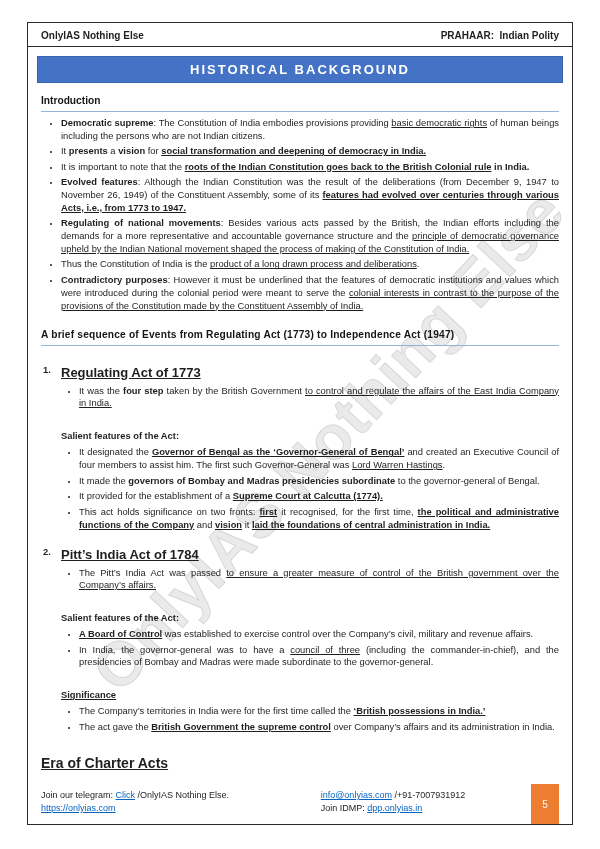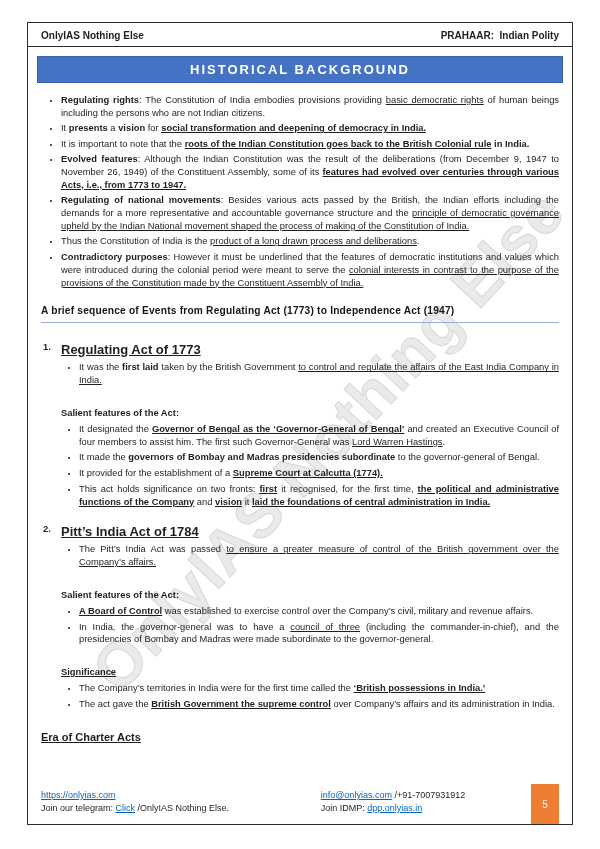--- a/index.html
+++ b/index.html
@@ -62,21 +62,21 @@
   .act{margin-left:20px;position:relative;}
   .act.first{margin-top:18px;}
   .act.second{margin-top:14px;}
   .act-num{position:absolute;left:-18px;top:0;font-weight:bold;}
   .act-title{font-weight:bold;text-decoration:underline;font-size:13px;}
   .act ul.blt{padding-left:18px;margin-top:3px;}
   .sub-h{font-weight:bold;margin-top:20px;}
   .sub-h.sig-u{text-decoration:underline;}
   .sub-h.gap-top{margin-top:15px;}
 
-  .era{margin-top:20px;margin-left:0;font-weight:bold;text-decoration:underline;font-size:11px;}
+  .era{margin-top:20px;margin-left:0;font-weight:bold;text-decoration:underline;font-size:14px;}
 
   .doc-footer{
     position:absolute;left:13px;right:13px;bottom:9px;
     display:flex;font-size:9px;line-height:1.45;z-index:1;
   }
   .doc-footer .col-left{width:54%;}
   .doc-footer a{color:var(--link-blue);text-decoration:underline;cursor:pointer;}
   .page-box{
     position:absolute;right:13px;bottom:0;width:28px;height:40px;
     background:var(--page-box-orange);color:#fdfdfd;
@@ -95,37 +95,38 @@
       <span class="left">OnlyIAS Nothing Else</span>
       <span class="right">PRAHAAR:  Indian Polity</span>
     </div>
 
     <div class="banner">
       <span>HISTORICAL BACKGROUND</span>
     </div>
 
     <div class="content">
 
+      <h2 class="sec intro">Introduction</h2>
       <ul class="blt">
-          <li><span class="b">Regulating rights</span><span>: The Constitution of India embodies provisions providing </span><span class="u">basic democratic rights</span><span> of human beings including the persons who are not Indian citizens.</span></li>
+          <li><span class="b">Democratic supreme</span><span>: The Constitution of India embodies provisions providing </span><span class="u">basic democratic rights</span><span> of human beings including the persons who are not Indian citizens.</span></li>
           <li><span>It </span><span class="b">presents</span><span> a </span><span class="b">vision</span><span> for </span><span class="b u">social transformation and deepening of democracy in India.</span></li>
           <li><span>It is important to note that the </span><span class="b u">roots of the Indian Constitution goes back to the British Colonial rule</span><span> </span><span class="b">in India.</span></li>
           <li><span class="b">Evolved features</span><span>: Although the Indian Constitution was the result of the deliberations (from December 9, 1947 to November 26, 1949) of the Constituent Assembly, some of its </span><span class="b u">features had evolved over centuries through various Acts, i.e., from 1773 to 1947.</span></li>
           <li><span class="b">Regulating of national movements</span><span>: Besides various acts passed by the British, the Indian efforts including the demands for a more representative and accountable governance structure and the </span><span class="u">principle of democratic governance upheld by the Indian National movement shaped the process of making of the Constitution of India.</span></li>
           <li><span>Thus the Constitution of India is the </span><span class="u">product of a long drawn process and deliberations</span><span>.</span></li>
           <li><span class="b">Contradictory purposes</span><span>: However it must be underlined that the features of democratic institutions and values which were introduced during the colonial period were meant to serve the </span><span class="u">colonial interests in contrast to the purpose of the provisions of the Constitution made by the Constituent Assembly of India.</span></li>
         </ul>
 
       <h2 class="sec seq">A brief sequence of Events from Regulating Act (1773) to Independence Act (1947)</h2>
 
       <div class="act first">
         <span class="act-num">1.</span>
         <div class="act-title">Regulating Act of 1773</div>
         <ul class="blt">
-            <li><span>It was the </span><span class="b">first laid</span><span> taken by the British Government </span><span class="u">to control and regulate the affairs of the East India Company in India.</span></li>
+            <li><span>It was the </span><span class="b">four step</span><span> taken by the British Government </span><span class="u">to control and regulate the affairs of the East India Company in India.</span></li>
           </ul>
         <div class="sub-h">Salient features of the Act:</div>
         <ul class="blt">
             <li><span>It designated the </span><span class="b u">Governor of Bengal as the ‘Governor-General of Bengal’</span><span> and created an Executive Council of four members to assist him. The first such Governor-General was </span><span class="u">Lord Warren Hastings</span><span>.</span></li>
             <li><span>It made the </span><span class="b">governors of Bombay and Madras presidencies subordinate</span><span> to the governor-general of Bengal.</span></li>
             <li><span>It provided for the establishment of a </span><span class="b u">Supreme Court at Calcutta (1774).</span></li>
           </ul>
         <ul class="blt">
             <li><span>This act holds significance on two fronts: </span><span class="b u">first</span><span> it recognised, for the first time, </span><span class="b u">the political and administrative functions of the Company</span><span> and </span><span class="b u">vision</span><span> it </span><span class="b u">laid the foundations of central administration in India.</span></li>
           </ul>
@@ -148,24 +149,24 @@
             <li><span>The act gave the </span><span class="b u">British Government the supreme control</span><span> over Company’s affairs and its administration in India.</span></li>
           </ul>
       </div>
 
       <div class="era">Era of Charter Acts</div>
     </div>
 
     <div class="doc-footer">
       <div class="col-left">
         <div>
-          <a>https://onlyias.com</a>
+          <span>Join our telegram: </span><a>Click</a><span> /OnlyIAS Nothing Else.</span>
         </div>
         <div>
-          <span>Join our telegram: </span><a>Click</a><span> /OnlyIAS Nothing Else.</span>
+          <a>https://onlyias.com</a>
         </div>
       </div>
       <div class="col-right">
         <div>
           <a>info@onlyias.com</a><span> /+91-7007931912</span>
         </div>
         <div>
           <span>Join IDMP: </span><a>dpp.onlyias.in</a>
         </div>
       </div>

